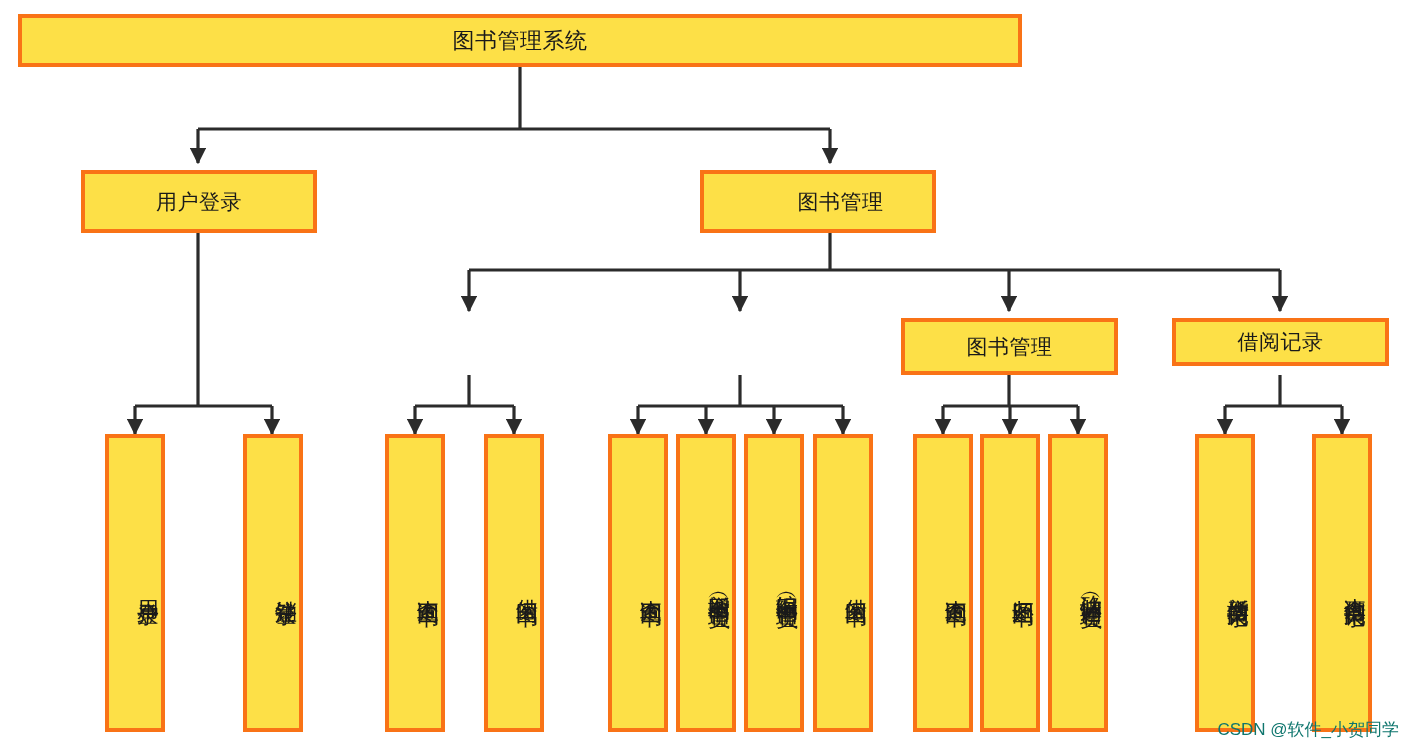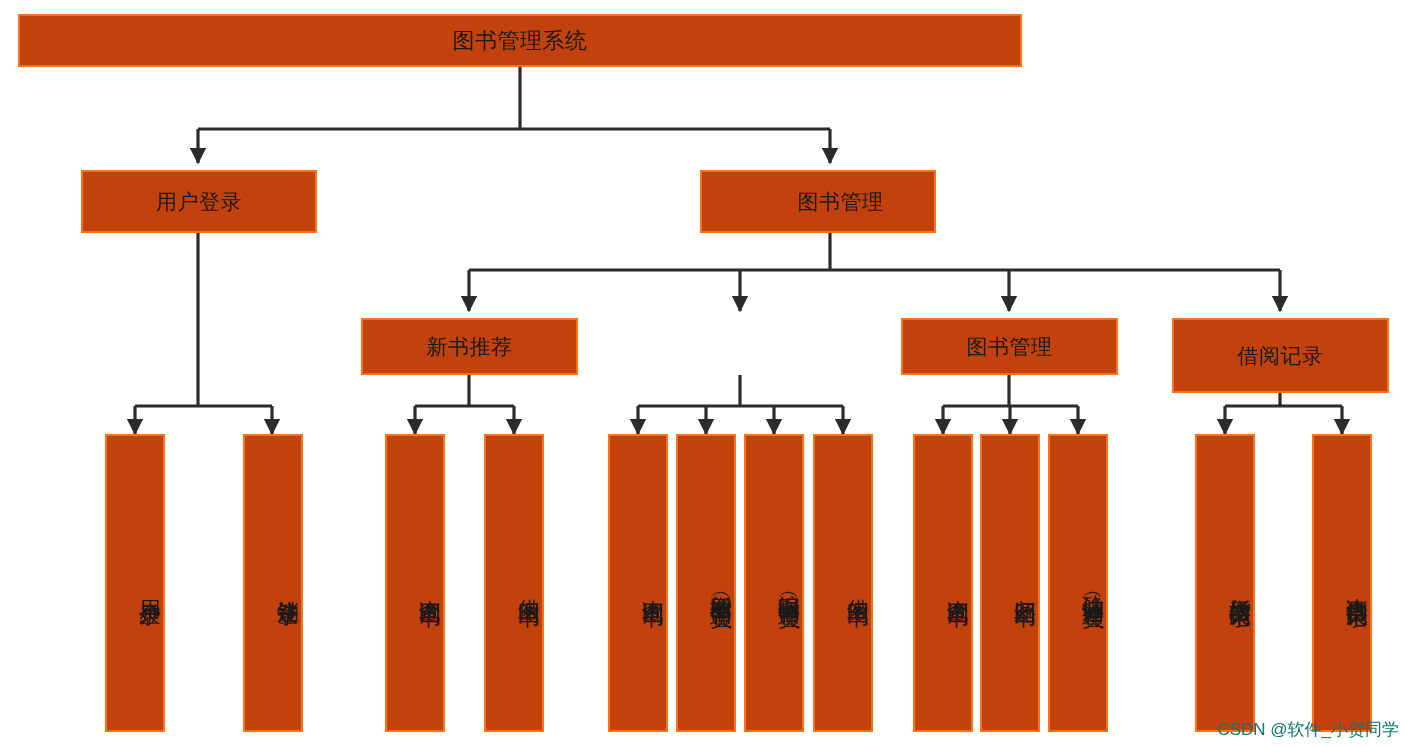--- a/index.html
+++ b/index.html
@@ -20,22 +20,22 @@
   #edges {
     position: absolute;
     left: 0;
     top: 0;
     width: 1405px;
     height: 747px;
   }
   .node {
     position: absolute;
     box-sizing: border-box;
-    background: #c2410c;
-    border: 2px solid #f97316;
+    background: #fde047;
+    border: 4px solid #f97316;
     display: flex;
     align-items: center;
     justify-content: center;
     color: #1a1a1a;
   }
   .node.horiz {
     font-size: 21px;
     letter-spacing: 0.5px;
   }
   .node.vert {
@@ -119,23 +119,22 @@
       <path d="M 1225 406 L 1225 434" marker-end="url(#arrow)"></path>
       <path d="M 1342 406 L 1342 434" marker-end="url(#arrow)"></path>
     </g>
   </svg>
 
   <div class="node horiz" id="root-node" style="left:18px; top:14px; width:1004px; height:53px;">图书管理系统</div>
 
   <div class="node horiz" style="left:81px; top:170px; width:236px; height:63px;">用户登录</div>
   <div class="node horiz" style="left:700px; top:170px; width:236px; height:63px;padding-left:45px;">图书管理</div>
 
-  <div class="node horiz" style="left:361px; top:318px; width:217px; height:57px;">新书推荐</div>
   <div class="node horiz" style="left:901px; top:318px; width:217px; height:57px;">图书管理</div>
-  <div class="node horiz" style="left:1172px; top:318px; width:217px; height:75px;">借阅记录</div>
+  <div class="node horiz" style="left:1172px; top:318px; width:217px; height:48px;">借阅记录</div>
 
   <div class="node vert" style="left:105px; top:434px; width:60px; height:298px;">
     <span class="vtxt">用户登录</span>
   </div>
   <div class="node vert" style="left:243px; top:434px; width:60px; height:298px;">
     <span class="vtxt">注销登录</span>
   </div>
 
   <div class="node vert" style="left:385px; top:434px; width:60px; height:298px;">
     <span class="vtxt">查询图书</span>

